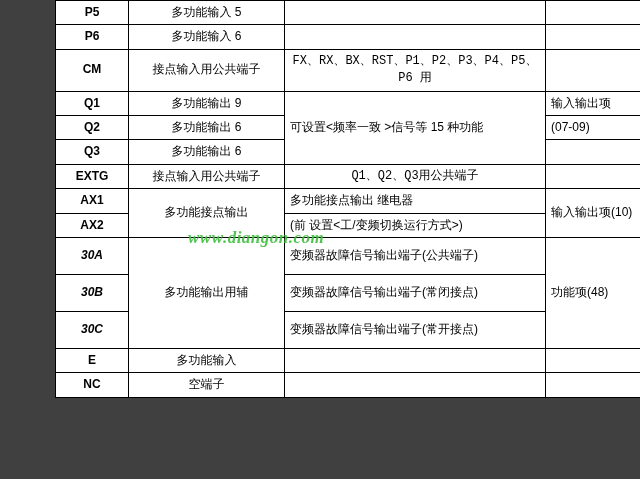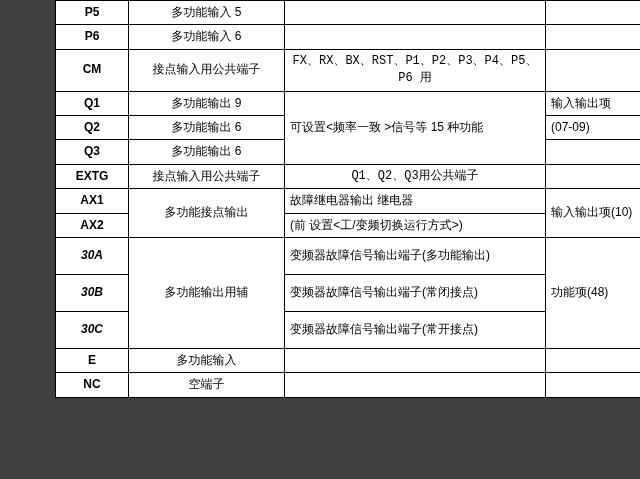--- a/index.html
+++ b/index.html
@@ -136,33 +136,33 @@
       <tr>
         <td class="code">EXTG</td>
         <td class="fn">接点输入用公共端子</td>
         <td class="desc mono">Q1、Q2、Q3用公共端子</td>
         <td class="grp"></td>
       </tr>
 
       <tr>
         <td class="code">AX1</td>
         <td class="fn" rowspan="2">多功能接点输出</td>
-        <td class="desc">故障继电器输出 继电器</td>
+        <td class="desc">多功能接点输出 继电器</td>
         <td class="grp" rowspan="2">输入输出项(10)</td>
       </tr>
 
       <tr>
         <td class="code">AX2</td>
         <td class="desc">(前 设置&lt;工/变频切换运行方式&gt;)</td>
       </tr>
 
       <tr>
         <td class="code tall">30A</td>
         <td class="fn" rowspan="3">多功能输出用辅</td>
-        <td class="desc">变频器故障信号输出端子(多功能输出)</td>
+        <td class="desc">变频器故障信号输出端子(公共端子)</td>
         <td class="grp" rowspan="3">功能项(48)</td>
       </tr>
 
       <tr>
         <td class="code tall">30B</td>
         <td class="desc">变频器故障信号输出端子(常闭接点)</td>
       </tr>
 
       <tr>
         <td class="code tall">30C</td>
@@ -179,14 +179,15 @@
       <tr>
         <td class="code">NC</td>
         <td class="fn">空端子</td>
         <td class="desc blank"></td>
         <td class="grp blank"></td>
       </tr>
 
     </tbody>
   </table>
 
+  <div class="watermark">www.diangon.com</div>
 
 </div>
 
 </body></html>

